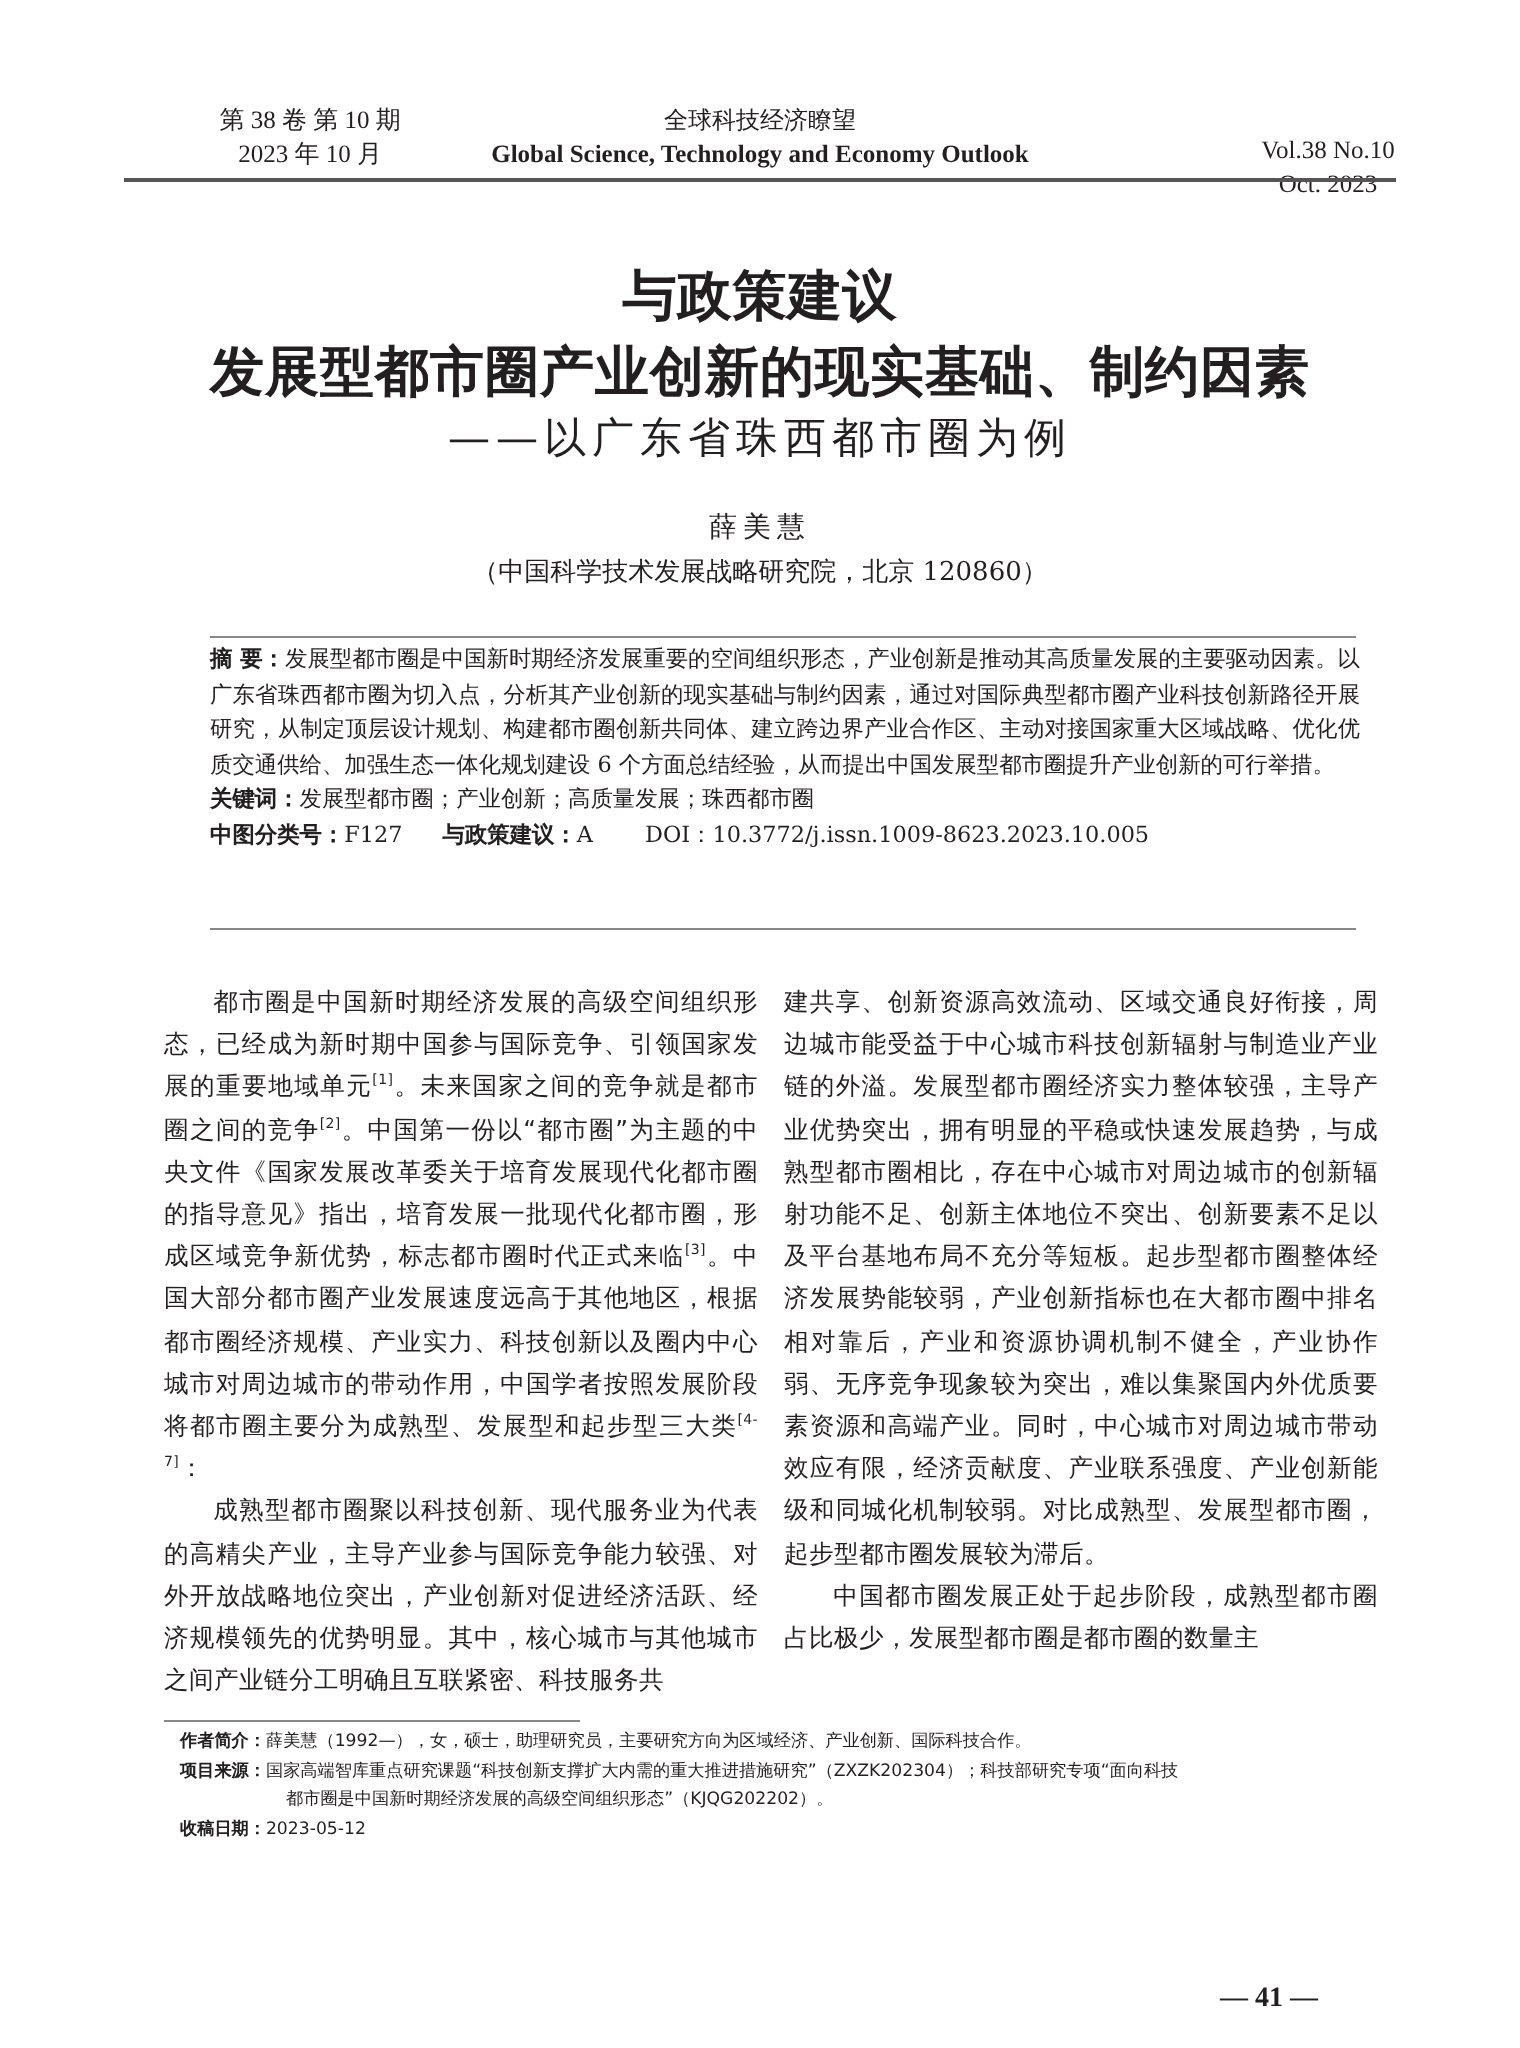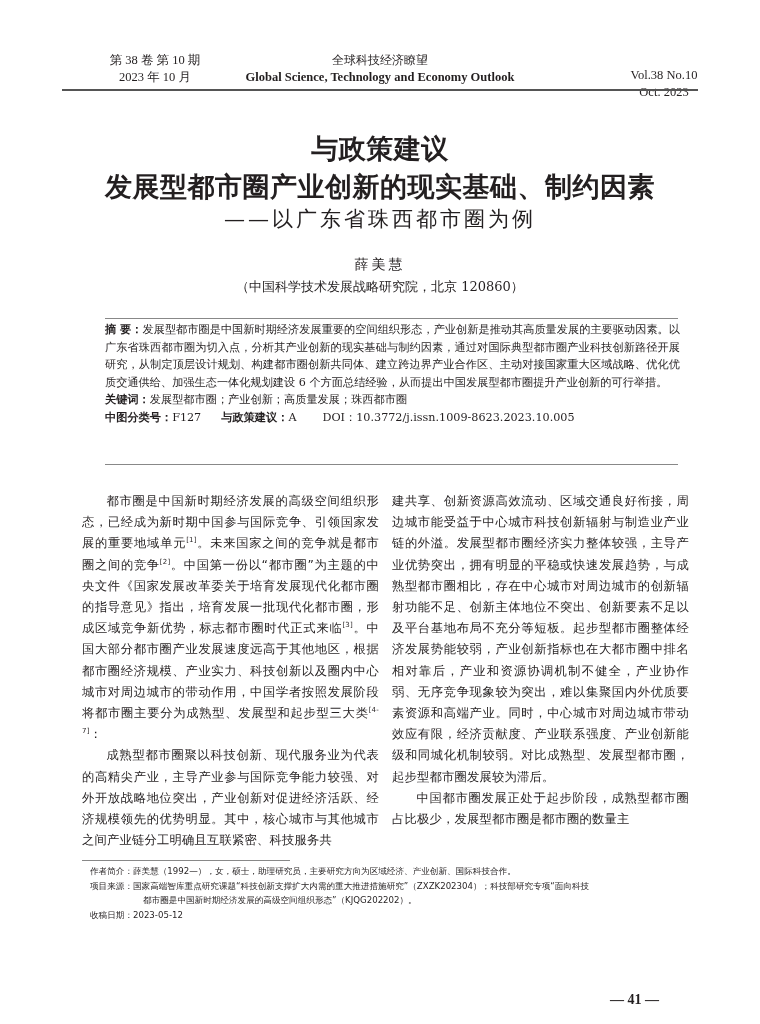--- a/index.html
+++ b/index.html
@@ -22,21 +22,21 @@
   .abs-rule-bot { left:105px; top:464px; width:573px; height:1px; background:#888; }
   .col { top:491px; width:297px; font-size:12.3px; line-height:21.2px; font-family:"DejaVu Sans", sans-serif; text-align:justify; letter-spacing:0.2px; }
   .col p { margin:0; }
   .col .ind { text-indent:2em; }
   .col sup { font-size:7px; vertical-align:super; line-height:0; }
   .col-left { left:82px; }
   .col-right { left:392px; }
   .foot-rule { left:82px; top:860px; width:208px; height:1px; background:#888; }
   .footnotes { left:90px; top:864px; width:600px; font-size:8.6px; line-height:14.6px; font-family:"DejaVu Sans", sans-serif; }
   .footnotes p { margin:0; }
-  .footnotes .lbl { font-weight:normal;text-align:right; }
+  .footnotes .lbl { font-weight:bold;text-align:right; }
   .footnotes .hang { padding-left:53px; }
   .page-num { left:610px; top:992px; width:80px; text-align:left; font-size:14px; font-weight:bold; font-family:"Liberation Serif", serif; }
 </style>
 </head>
 <body>
 
 <div class="abs header-left">
   <div>第 38 卷  第 10 期</div>
   <div>2023 年 10 月</div>
 </div>

